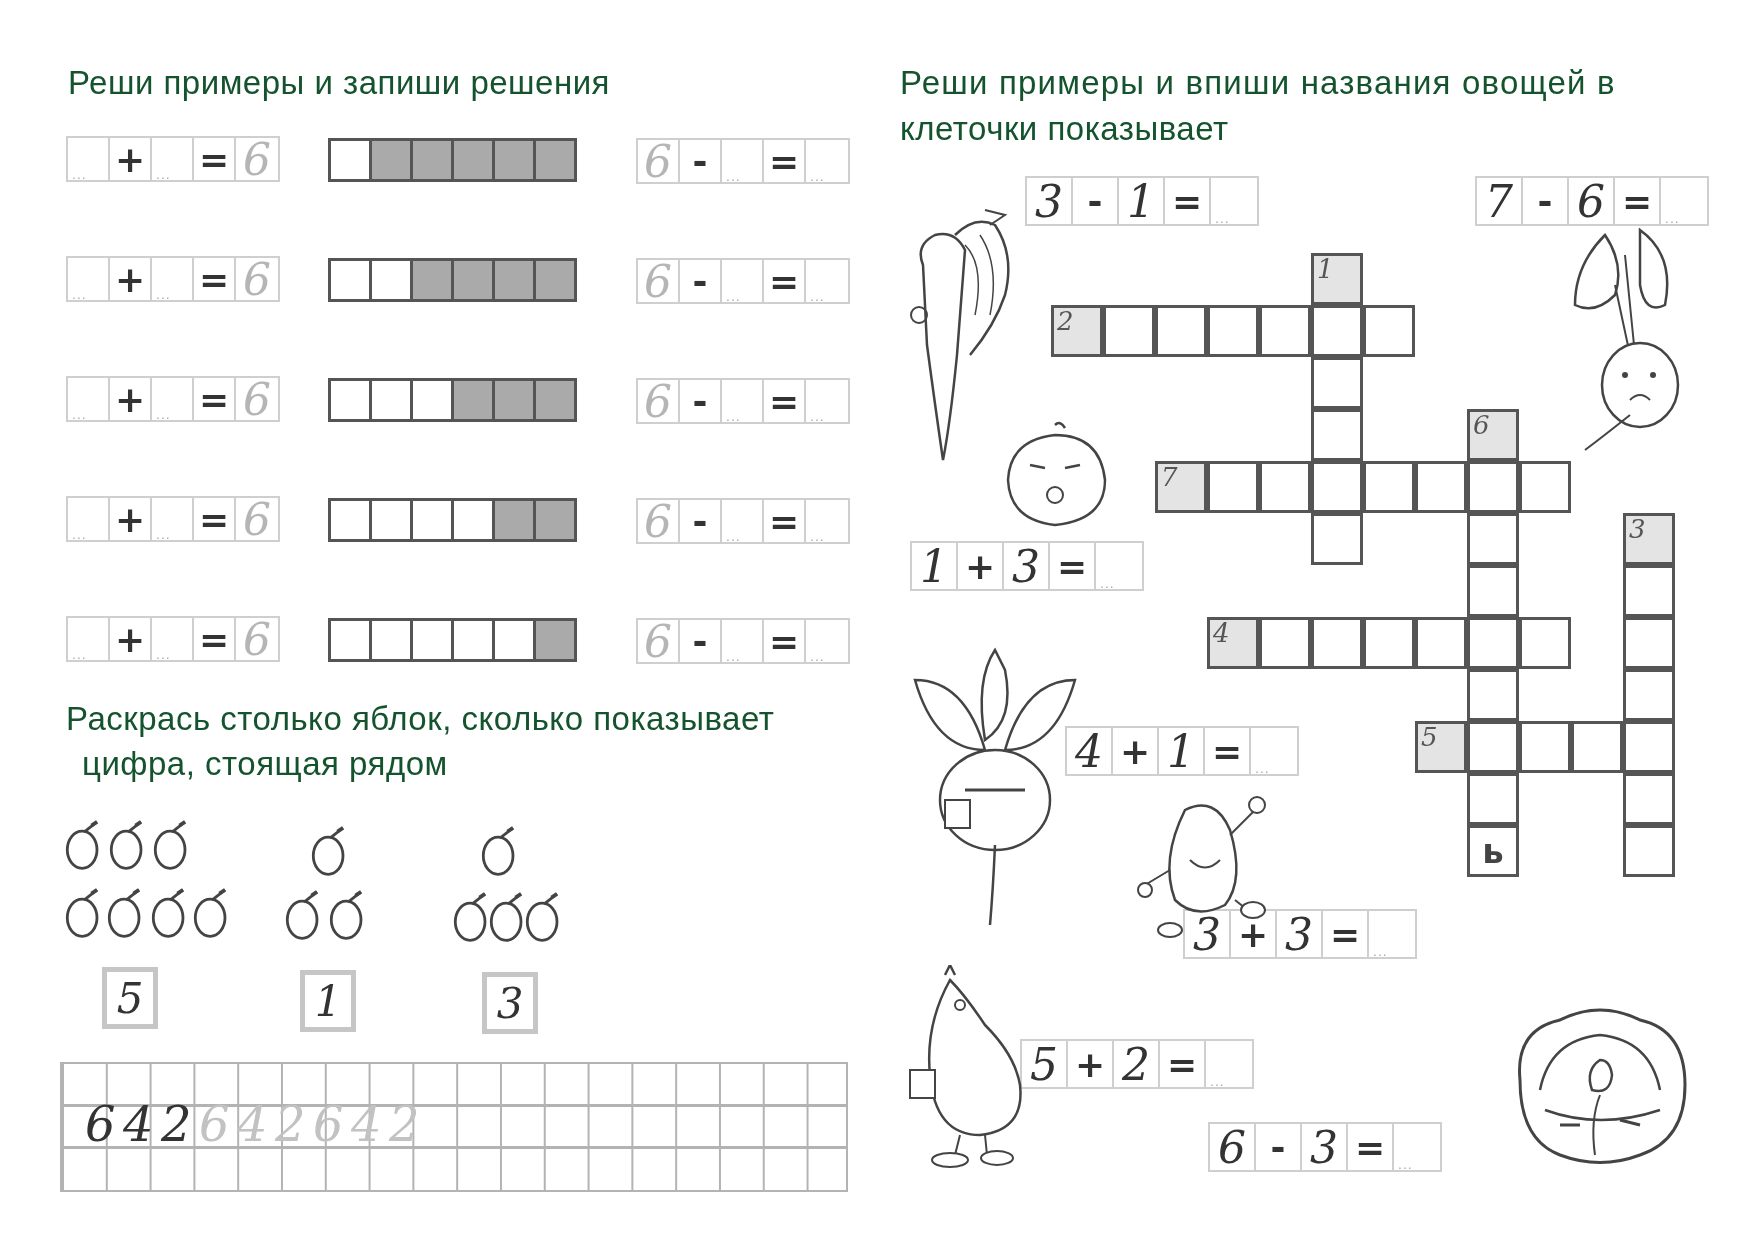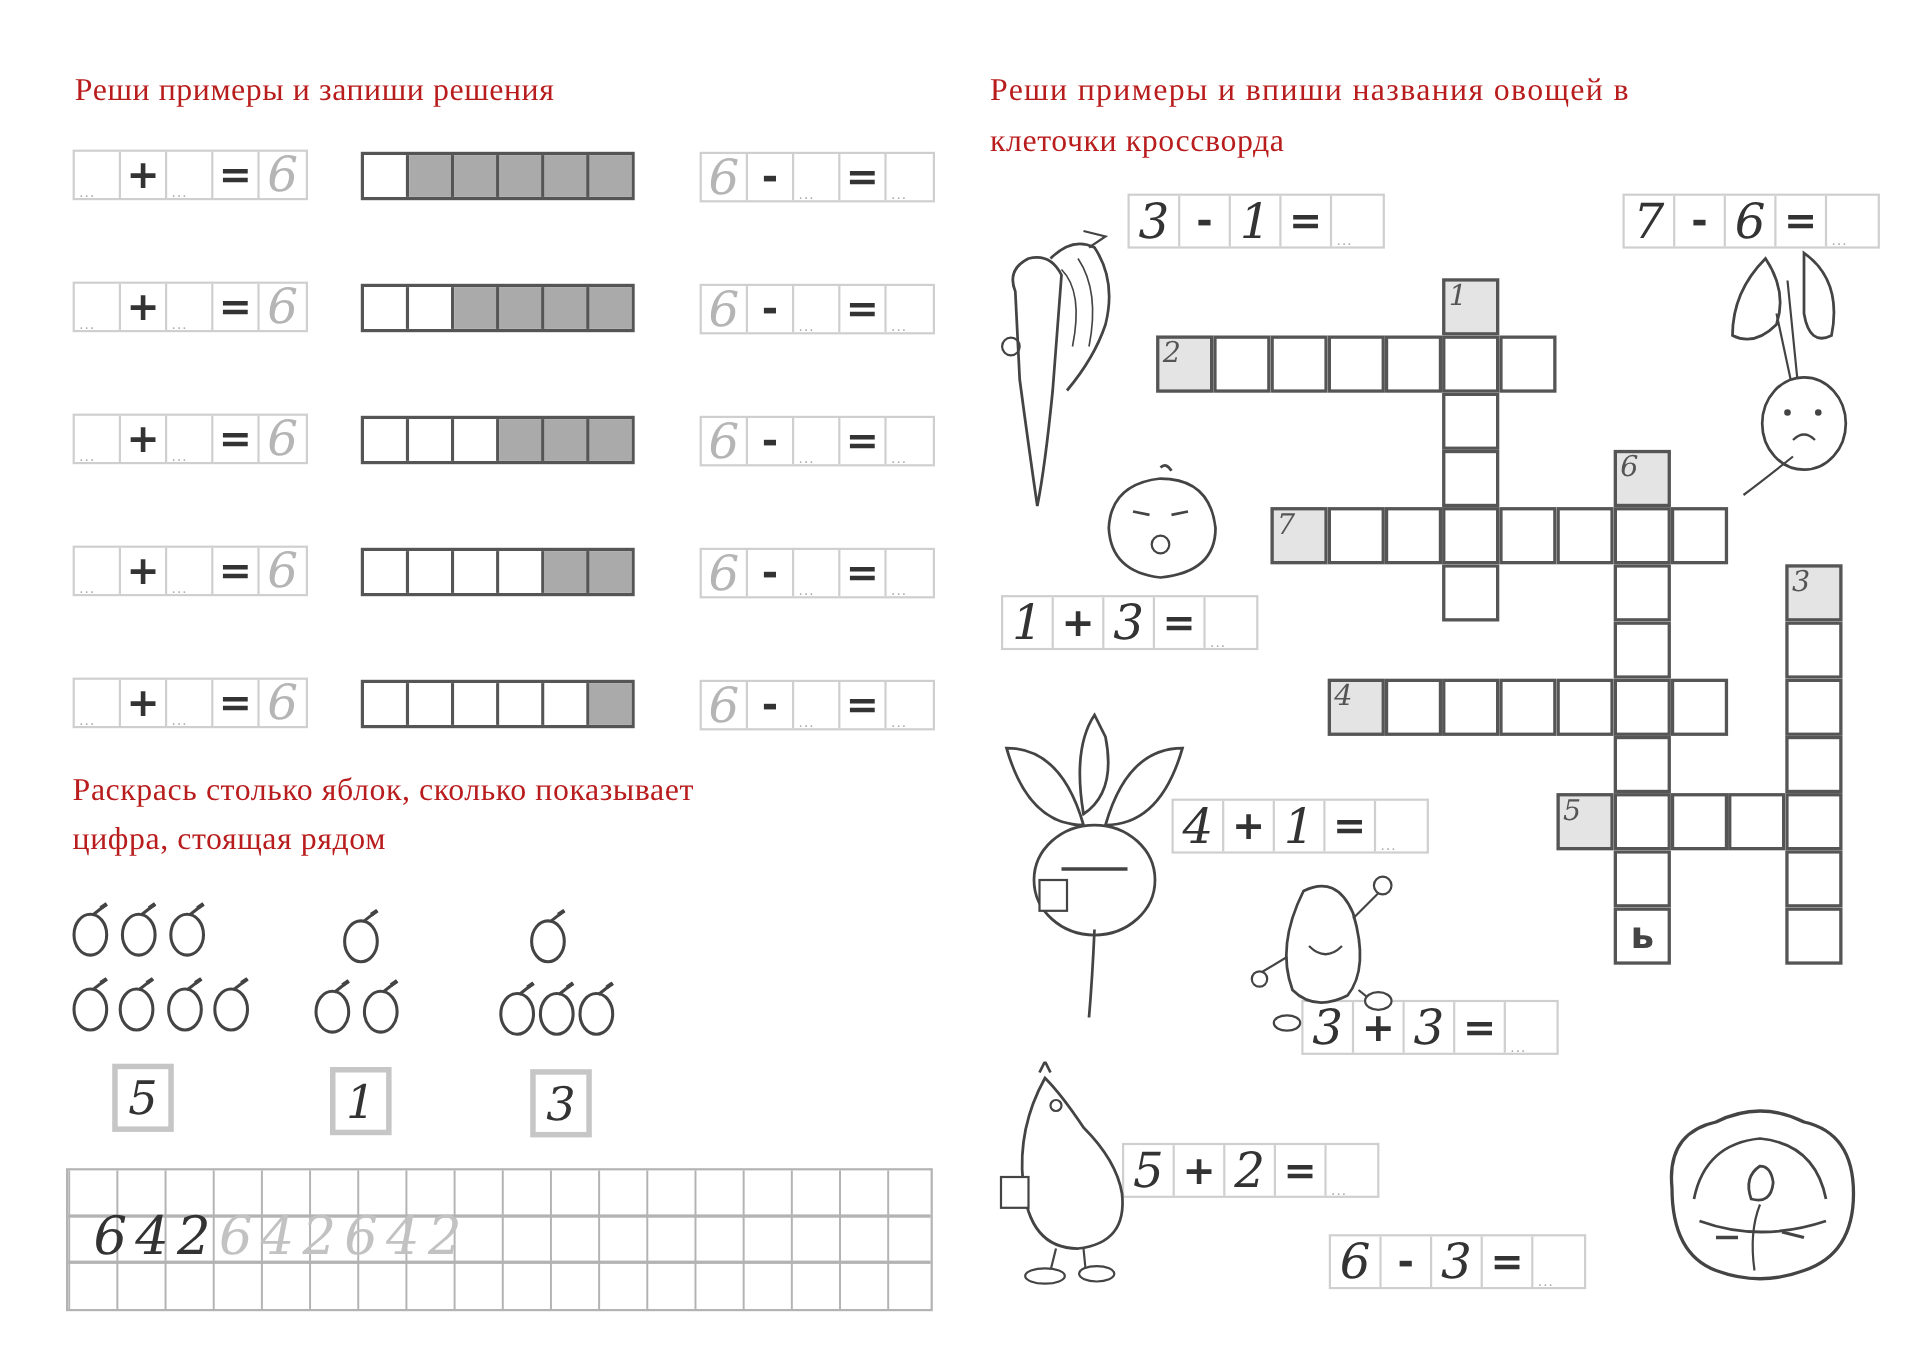--- a/index.html
+++ b/index.html
@@ -1,18 +1,18 @@
 <!DOCTYPE html>
 <html><head>
 <meta charset="utf-8">
 <style>
   html, body { margin:0; padding:0; }
   body { width:1754px; height:1242px; background:#ffffff; position:relative; overflow:hidden;
          font-family:"Liberation Sans", sans-serif; color:#333; }
-  .heading { position:absolute; font-size:29px; color:#b91c1c; letter-spacing:0.5px; line-height:45px; font-family:Liberation Serif, serif; }
+  .heading { position:absolute; font-size:33px; color:#14532d; letter-spacing:0.5px; line-height:45px; font-family:Liberation Sans, sans-serif; }
 
   
   .eq { position:absolute; display:flex; height:42px; border:2px solid #cfcfcf; background:#fff; }
   .eq .c { width:42px; height:42px; border-right:2px solid #cfcfcf; display:flex; align-items:center; justify-content:center;
            font-size:40px; position:relative; box-sizing:border-box; }
   .eq .c:last-child { border-right:none; }
   .eq .c.dots::after { content:"..."; position:absolute; bottom:-2px; left:4px; font-size:14px; color:#aaa; letter-spacing:1px; }
   .eq .op { color:#333; font-family:"DejaVu Sans", sans-serif; font-weight:bold; font-size:36px; }
   .eq .gray { color:#b5b5b5; font-style:italic; font-family:"DejaVu Serif", serif; font-size:44px; }
   .eq .num { color:#333; font-style:italic; font-family:"DejaVu Serif", serif; font-size:44px; }
@@ -163,21 +163,21 @@
 </div>
 <div class="eq" style="left:636px; top:618px;">
   <div class="c gray">6</div>
   <div class="c op">-</div>
   <div class="c dots"></div>
   <div class="c op">=</div>
   <div class="c dots"></div>
 </div>
 
 <div class="heading" style="left:66px; top:696px;text-align:right;">Раскрась столько яблок, сколько показывает</div>
-<div class="heading" style="left:66px; top:741px;">цифра, стоящая рядом</div>
+<div class="heading" style="left:82px; top:741px;">цифра, стоящая рядом</div>
 
 <svg width="0" height="0" style="position:absolute">
   <defs>
     <g id="apple-shape">
       <ellipse cx="20" cy="32" rx="16" ry="20" fill="#fff" stroke="#444" stroke-width="3"></ellipse>
       <path d="M22 13 L36 2" stroke="#444" stroke-width="3" fill="none"></path>
       <path d="M30 6 L36 2" stroke="#444" stroke-width="4" fill="none"></path>
     </g>
   </defs>
 </svg>
@@ -244,21 +244,21 @@
   <span style="color:#333;">2</span>
   <span style="color:#c2c2c2;">6</span>
   <span style="color:#c2c2c2;">4</span>
   <span style="color:#c2c2c2;">2</span>
   <span style="color:#c2c2c2;">6</span>
   <span style="color:#c2c2c2;">4</span>
   <span style="color:#c2c2c2;">2</span>
 </div>
 
 <div class="heading" style="left:900px; top:60px; letter-spacing:1.2px;">Реши примеры и впиши названия овощей в</div>
-<div class="heading" style="left:900px; top:106px;">клеточки кроссворда</div>
+<div class="heading" style="left:900px; top:106px;">клеточки показывает</div>
 
 <div class="eq big" style="left:1025px; top:176px;">
   <div class="c num">3</div>
   <div class="c op">-</div>
   <div class="c num">1</div>
   <div class="c op">=</div>
   <div class="c dots"></div>
 </div>
 <div class="eq big" style="left:1475px; top:176px;">
   <div class="c num">7</div>

